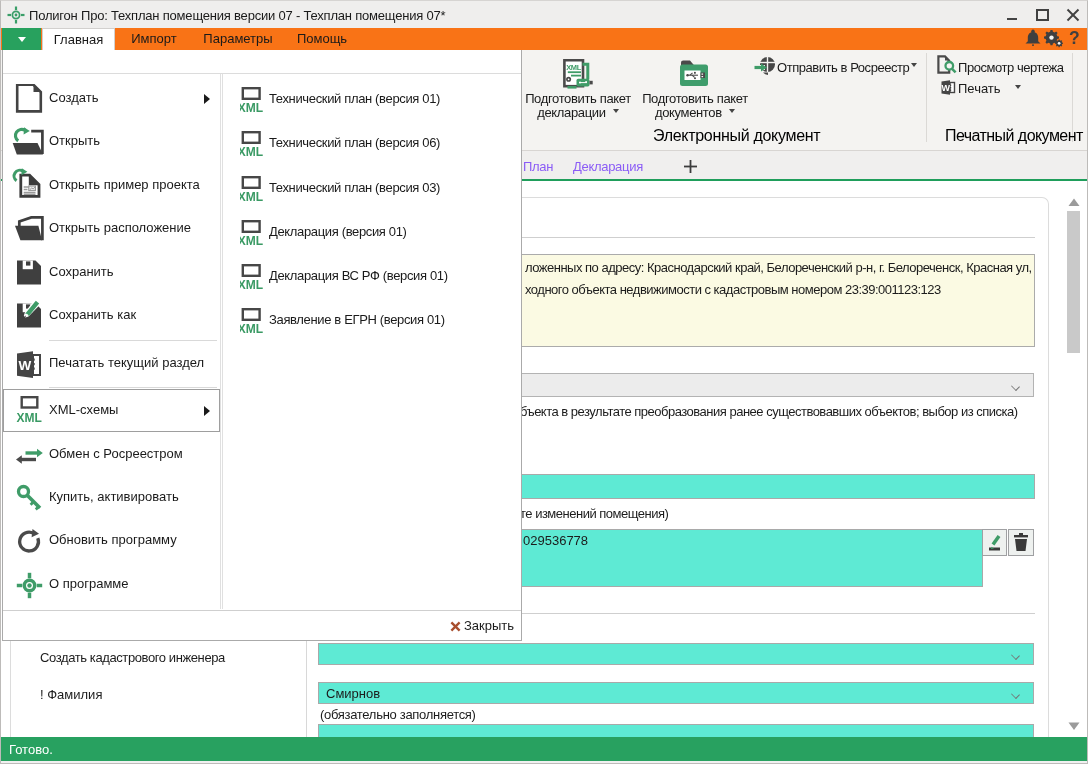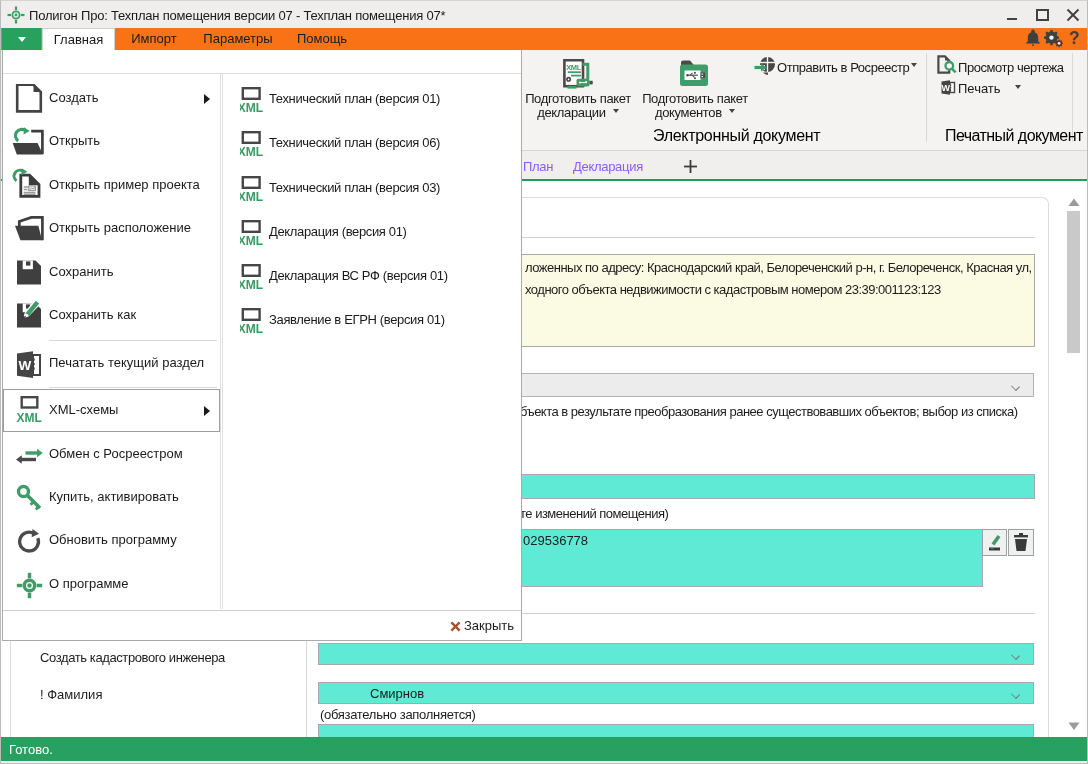--- a/index.html
+++ b/index.html
@@ -229,21 +229,21 @@
         <rect x="5" y="5" width="14" height="2.4" fill="#3a3a3a"></rect>
         <rect x="10" y="3" width="4" height="2" fill="#3a3a3a"></rect>
         <path d="M6,9 L18,9 L16.5,21 L7.5,21 Z" fill="#3a3a3a"></path>
       </svg>
   </div>
   <div class="hline" style="left:318px;top:432px;width:716px;"></div>
   <div class="inbox" style="left:317px;top:462px;width:716px;height:22px;">
       <div class="chev" style="right:12px;top:6px;"></div>
     </div>
   <div class="inbox" style="left:317px;top:501px;width:716px;height:22px;">
-      <div class="abs" style="left:7px;top:3px;margin-left:44px;">Смирнов</div>
+      <div class="abs" style="left:7px;top:3px;">Смирнов</div>
       <div class="chev" style="right:12px;top:6px;"></div>
     </div>
   <div class="flabel" style="left:319px;top:526px;letter-spacing:-0.3px;">(обязательно заполняется)</div>
   <div class="inbox" style="left:317px;top:543px;width:716px;height:20px;"></div>
   <div class="flabel" style="left:39px;top:469px;letter-spacing:-0.4px;">Создать кадастрового инженера</div>
   <div class="flabel" style="left:39px;top:506px;">! Фамилия</div>
 
   <svg class="abs" style="left:1066px;top:16px" width="14" height="11" viewBox="0 0 14 11">
       <path d="M7,1.5 L12.5,9 L1.5,9 Z" fill="#9b9b9b"></path>
     </svg>

